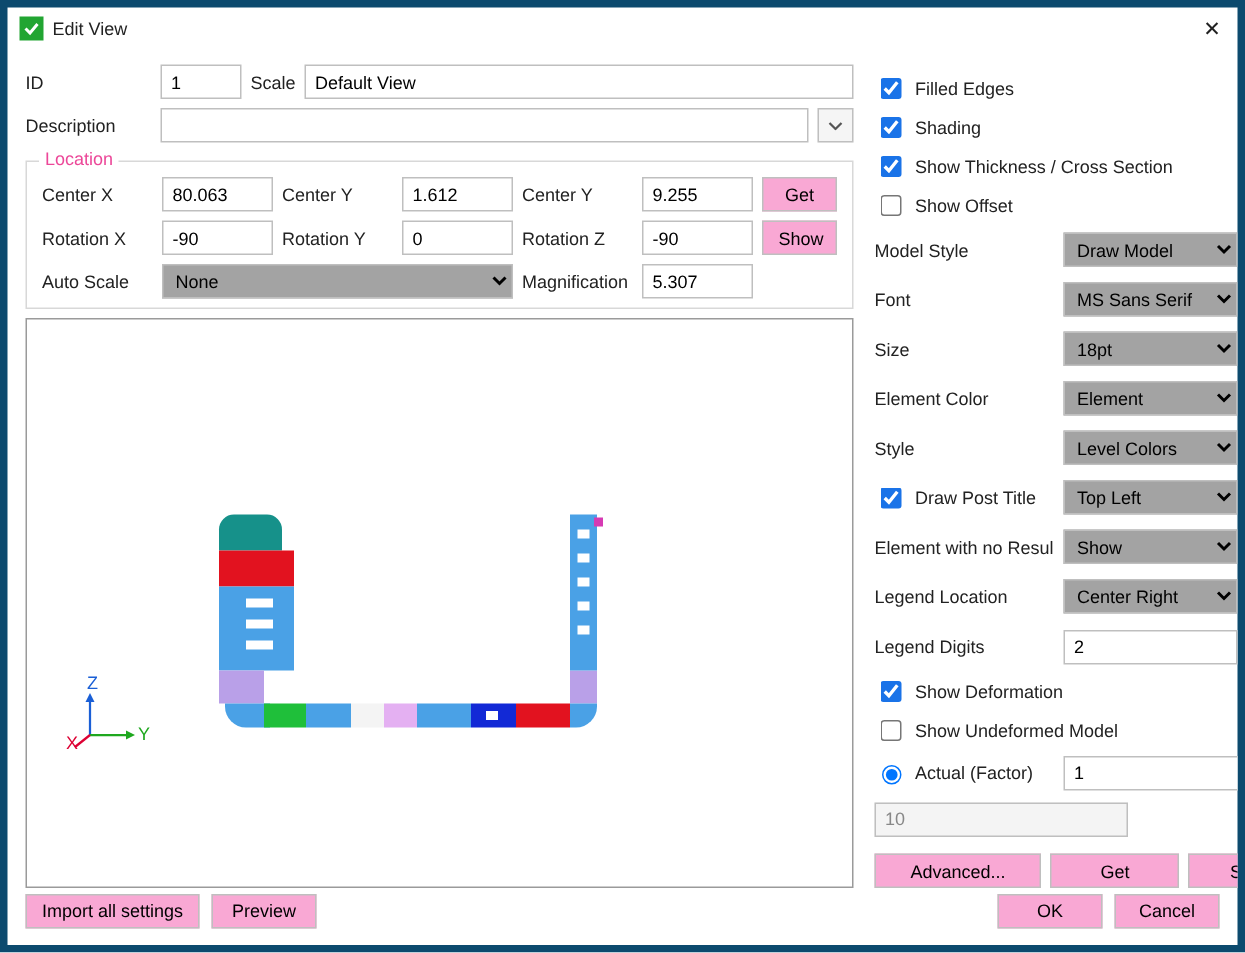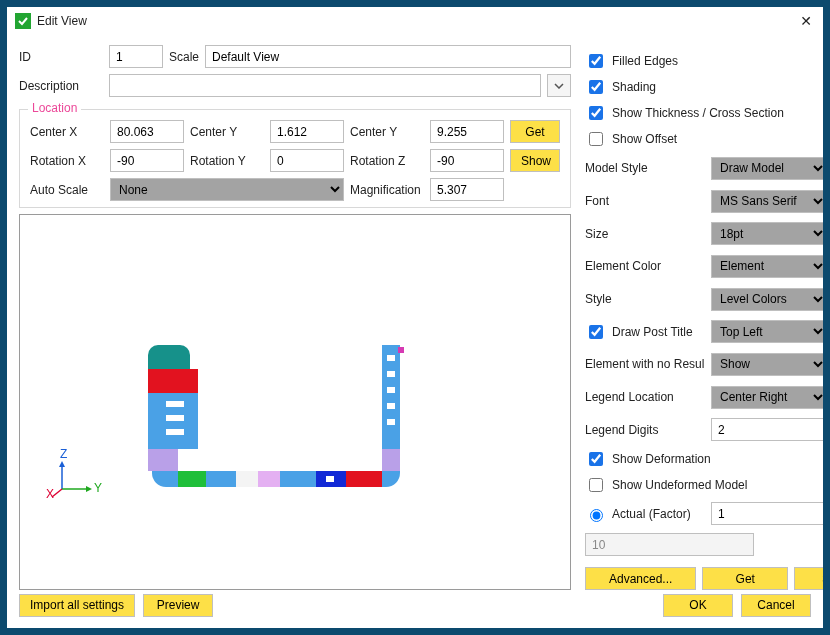--- a/index.html
+++ b/index.html
@@ -1,32 +1,32 @@
 <!DOCTYPE html>
 <html><head>
 <meta charset="utf-8">
 <style>
   * { box-sizing: border-box; font-family: "Segoe UI", Tahoma, sans-serif; font-size: 12px; }
   body { margin: 0; background: #fff; color: #222; }
-  .window { width: 830px; height: 635px; border: 7px solid #0c4a6e; display: flex; flex-direction: column; justify-content: space-between; }
+  .window { width: 830px; height: 635px; border: 5px solid #0c4a6e; display: flex; flex-direction: column; justify-content: space-between; }
   .titlebar { height: 28px; display: flex; align-items: center; padding: 0 8px; }
   .title-icon { width: 16px; height: 16px; background: #22a532; display: inline-flex; align-items: center; justify-content: center; margin-right: 6px; }
   .title-text { flex: 1; }
   .close-x { font-size: 14px; width: 18px; text-align: center; cursor: default; }
   .body { flex: 1; display: flex; padding: 10px 12px 0 12px; gap: 14px; overflow: hidden; }
   .left-col { width: 607px; display: flex; flex-direction: column; }
   .right-col { flex: 1; display: flex; flex-direction: column; gap: 6px; padding-top: 6px; }
   .footer { height: 38px; display: flex; align-items: center; padding: 0 12px 8px 12px; gap: 8px; }
   .footer .spacer { flex: 1; }
   .row { display: flex; align-items: center; margin-bottom: 6px; gap: 6px; }
   .lbl { color: #222; }
   input[type=text] { height: 23px; padding: 0 6px; border: 1px solid #bfbfbf; background: #fff; }
   input[type=text]:disabled { background: #f4f4f4; color: #888; }
   select.combo { height: 23px; border: 1px solid #bfbfbf; background: #a3a3a3; padding: 0 4px; }
-  button.btn { height: 23px; border: 1px solid #bfbfbf; background: #fde047; padding: 0 10px; min-width: 50px; }
+  button.btn { height: 23px; border: 1px solid #bfbfbf; background: #f9a8d4; padding: 0 10px; min-width: 50px; }
   .fieldset { border: 1px solid #d8d8d8; padding: 10px 10px 6px 10px; position: relative; margin-top: 6px; }
   .fieldset .legend { position: absolute; top: -9px; left: 8px; background: #fff; padding: 0 4px; font-size: 12px; color: #ec4899; }
   .grid3 { display: grid; grid-template-columns: 74px 74px 74px 74px 74px 74px auto; gap: 6px 6px; align-items: center; }
   .desc-dd { width: 24px; height: 23px; border: 1px solid #bfbfbf; background: #f5f5f5; display:flex; align-items:center; justify-content:center; }
   .preview { flex: 1; border: 1px solid #9a9a9a; background: #fff; margin-top: 6px; position: relative; overflow: hidden; }
   .check-row { display: flex; align-items: center; gap: 6px; height: 22px; }
   .check-row input[type=checkbox]{ accent-color:#1a73e8; width:14px; height:14px; }
   .opt-row { display: flex; align-items: center; gap: 6px; height: 30px; }
   .opt-row .olbl { width: 120px; }
   .opt-row select, .opt-row input[type=text] { width: 116px; }

